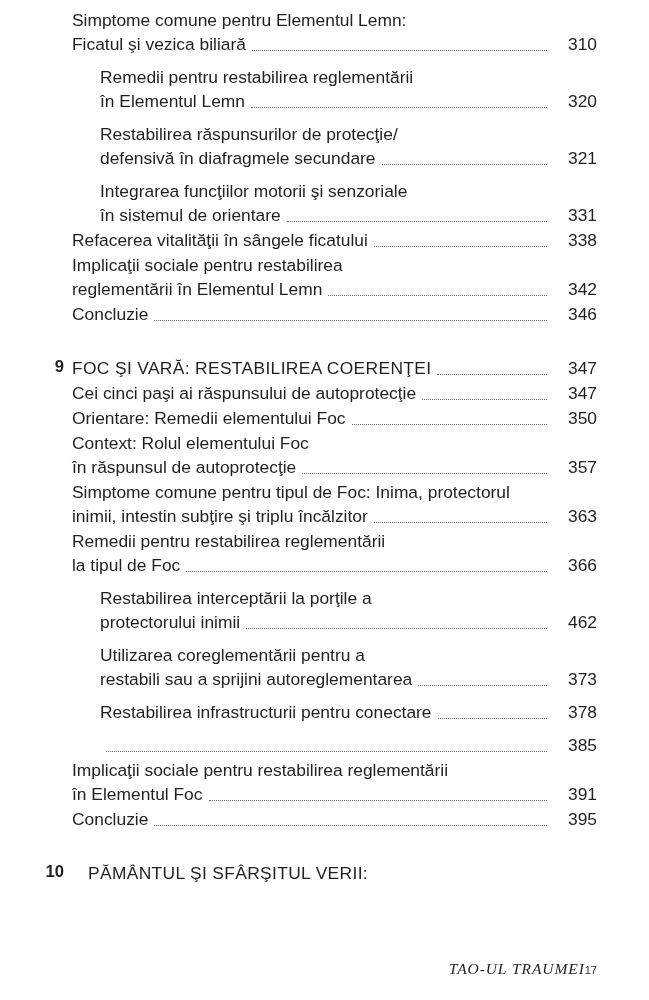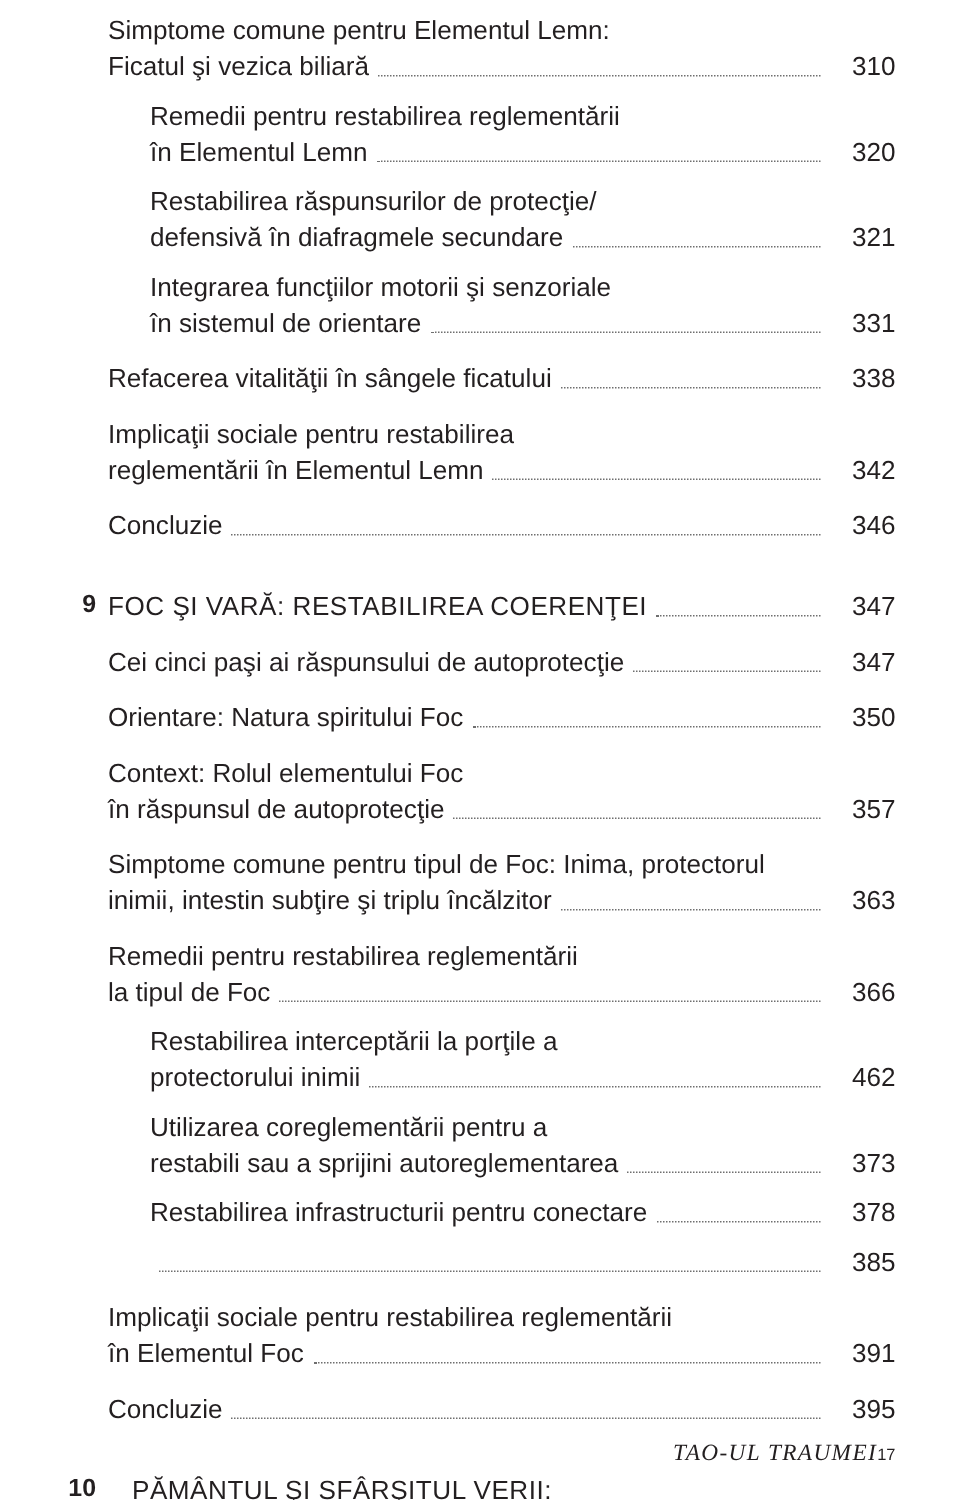--- a/index.html
+++ b/index.html
@@ -60,21 +60,21 @@
   }
   .pg {
     flex: 0 0 auto;
     width: 44px;
     text-align: right;
     white-space: nowrap;
   }
 
   
   .lvl1 {
-    margin-top: 13px;
+    margin-top: 1px;
   }
   .lvl1 .body {
     padding-left: 0;
     flex-direction: column;
   }
   .lvl2 .body {
     padding-left: 28px;
   }
   .lvl2 {
     margin-top: 9px;
@@ -237,21 +237,21 @@
             <span class="txt">Cei cinci paşi ai răspunsului de autoprotecţie</span>
             <span class="leader"></span>
             <span class="pg">347</span>
           </div>
         </div>
       </div>
       <div class="entry lvl1">
         <div class="num-col"></div>
         <div class="body">
           <div class="line one">
-            <span class="txt">Orientare: Natura spiritului Foc</span>
+            <span class="txt">Orientare: Remedii elementului Foc</span>
             <span class="leader"></span>
             <span class="pg">350</span>
           </div>
         </div>
       </div>
       <div class="entry lvl1">
         <div class="num-col"></div>
         <div class="body">
           <div class="line one">
             <span class="txt">Context: Rolul elementului Foc</span>

